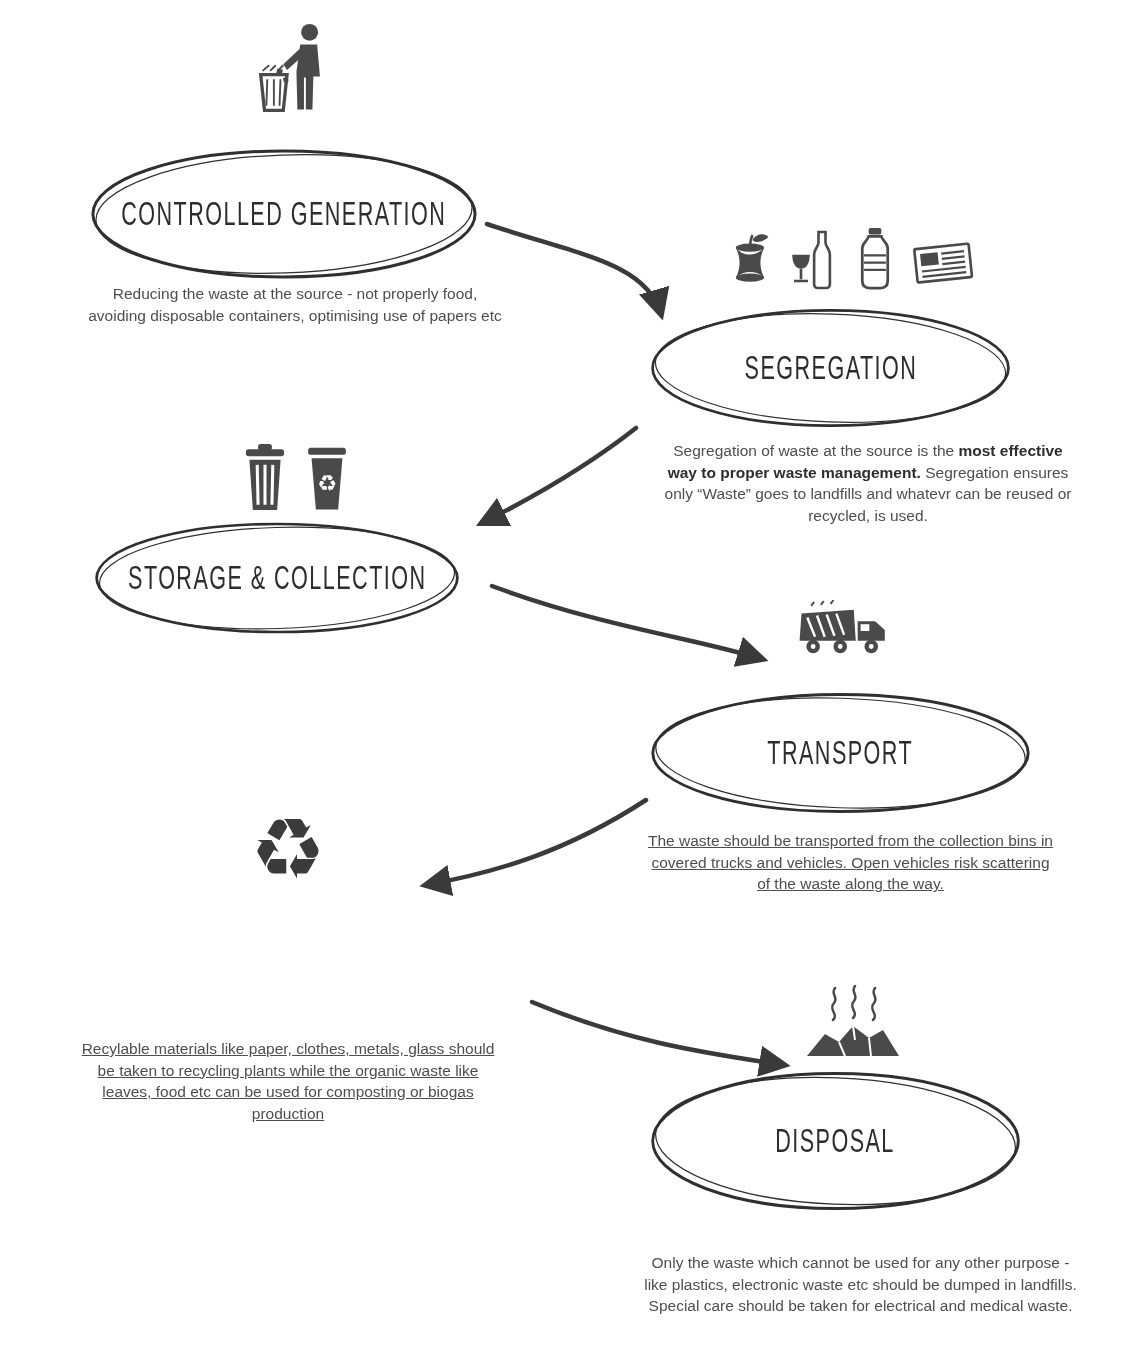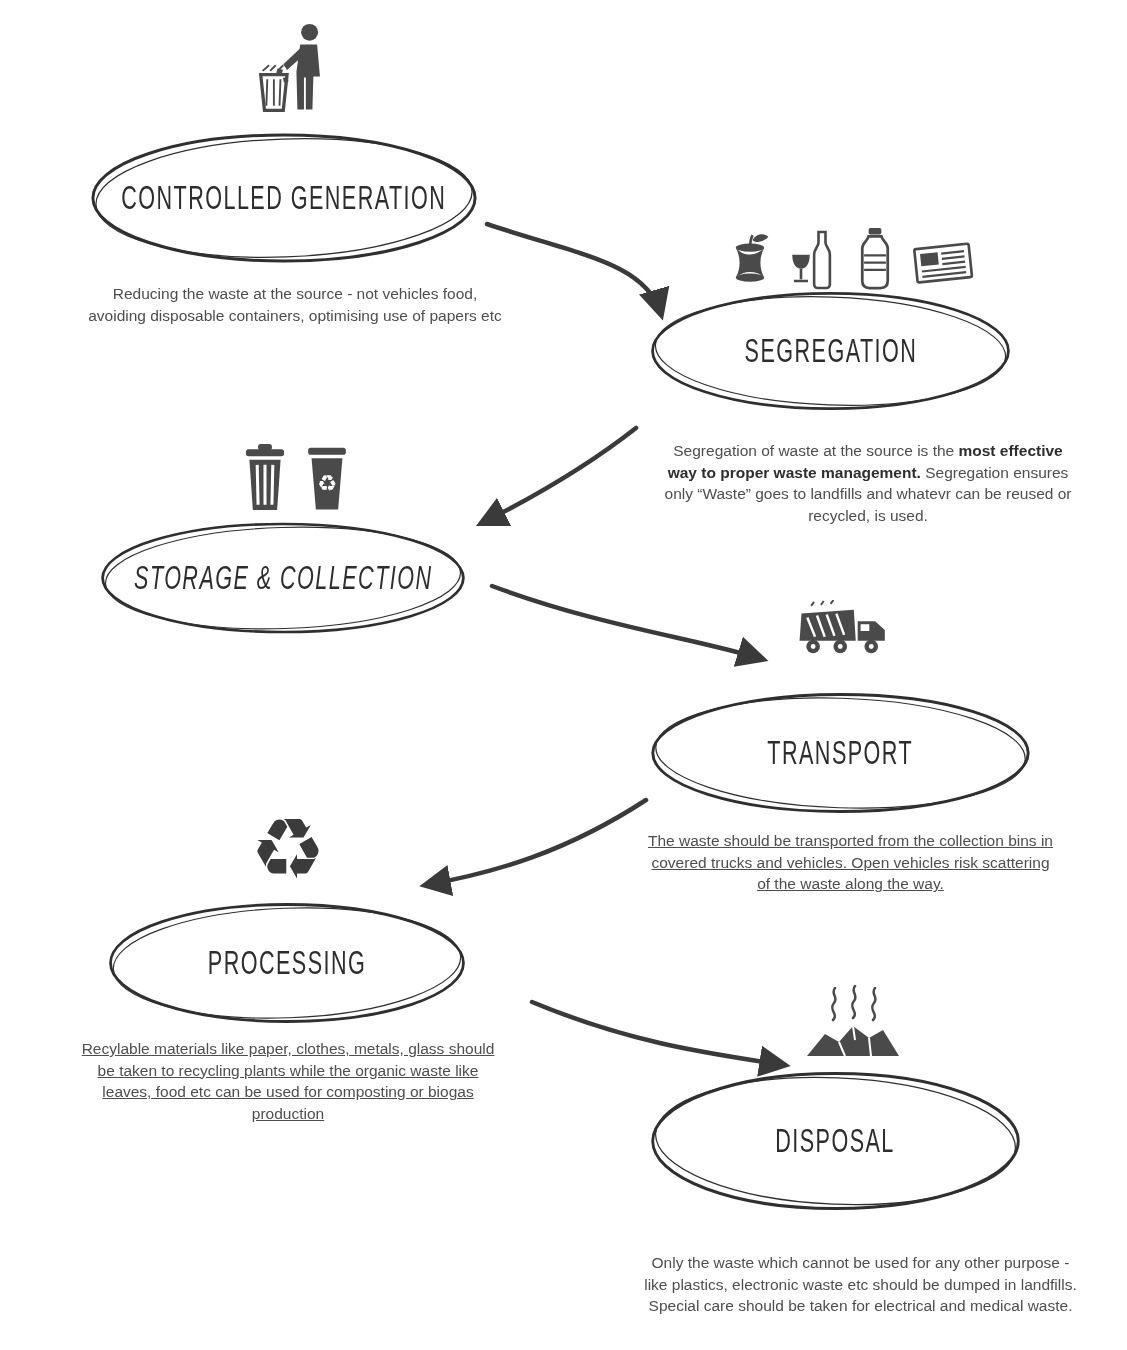--- a/index.html
+++ b/index.html
@@ -17,29 +17,29 @@
   .desc { position:absolute; text-align:center; font-size:15.5px; line-height:1.4; color:#4e4e4e; }
   .desc b { color:#2e2e2e; }
 
   .iconbox { position:absolute; display:flex; align-items:flex-end; justify-content:center; gap:12px; }
   .iconbox svg { display:block; }
   .glyph-icon { font-family:"DejaVu Sans", sans-serif; color:#3b3b3b; line-height:1;
                 display:flex; align-items:center; justify-content:center; }
 
   
   .s1-icon   { left:248px; top:22px;  width:95px;  height:94px; }
-  .s1-bubble { left:88px;  top:128px; width:392px; height:140px; }
+  .s1-bubble { left:88px;  top:144px; width:392px; height:140px; }
   .s1-desc   { left:85px;  top:283px; width:420px; }
   
   .s2-icons  { left:720px; top:218px; width:265px; height:74px; }
-  .s2-bubble { left:648px; top:287px; width:365px; height:128px; }
+  .s2-bubble { left:648px; top:304px; width:365px; height:128px; }
   .s2-desc   { left:628px; top:440px; width:408px;margin-left:36px; }
   
   .s3-icons  { left:220px; top:428px; width:150px; height:88px; }
-  .s3-bubble { left:98px;  top:518px; width:370px; height:120px;font-style:italic; }
+  .s3-bubble { left:92px;  top:518px; width:370px; height:120px; }
   .s3-desc   { left:75px;  top:648px; width:435px; }
   
   .s4-icon   { left:788px; top:598px; width:120px; height:64px; }
   .s4-bubble { left:648px; top:688px; width:385px; height:130px; }
   .s4-desc   { left:648px; top:830px; width:405px;text-decoration:underline; }
   
   .s5-icon   { left:243px; top:803px; width:90px;  height:92px; font-size:84px; }
   .s5-bubble { left:106px; top:898px; width:362px; height:130px; }
   .s5-desc   { left:78px;  top:1038px; width:420px;text-decoration:underline; }
   
@@ -83,21 +83,21 @@
       </g>
     </svg>
   </div>
   <div class="bubble s1-bubble">
     <svg class="outline" viewBox="0 0 400 140" preserveAspectRatio="none" aria-hidden="true">
       <ellipse cx="200" cy="70" rx="195" ry="63" fill="none" stroke="#2f2f2f" stroke-width="3"></ellipse>
       <ellipse cx="200" cy="70" rx="192" ry="59" fill="none" stroke="#2f2f2f" stroke-width="1.3" transform="rotate(-2 200 70)"></ellipse>
     </svg>
     <span class="title">CONTROLLED GENERATION</span>
   </div>
-  <p class="desc s1-desc">Reducing the waste at the source - not vehicles food, avoiding disposable containers, optimising use of papers etc</p>
+  <p class="desc s1-desc">Reducing the waste at the source - not properly food, avoiding disposable containers, optimising use of papers etc</p>
 
   <div class="iconbox s2-icons">
     <span>
       <svg viewBox="0 0 60 72" width="50" height="62">
         <ellipse cx="30" cy="20" rx="17" ry="5" fill="#4a4a4a"></ellipse>
         <ellipse cx="30" cy="56" rx="17" ry="5" fill="#4a4a4a"></ellipse>
         <path d="M13 20 C22 31, 38 31, 47 20 C41 32, 41 44, 47 56 C38 47, 22 47, 13 56 C19 44, 19 32, 13 20 Z" fill="#4a4a4a"></path>
         <path d="M30 20 C30 13, 31 9, 33 5" stroke="#4a4a4a" stroke-width="3" fill="none"></path>
         <path d="M33 11 C37 3, 48 2, 52 7 C47 13, 37 15, 33 11 Z" fill="#4a4a4a"></path>
       </svg>
@@ -178,27 +178,20 @@
   <div class="bubble s4-bubble">
     <svg class="outline" viewBox="0 0 400 140" preserveAspectRatio="none" aria-hidden="true">
       <ellipse cx="200" cy="70" rx="195" ry="63" fill="none" stroke="#2f2f2f" stroke-width="3"></ellipse>
       <ellipse cx="200" cy="70" rx="192" ry="59" fill="none" stroke="#2f2f2f" stroke-width="1.3" transform="rotate(2 200 70)"></ellipse>
     </svg>
     <span class="title">TRANSPORT</span>
   </div>
   <p class="desc s4-desc">The waste should be transported from the collection bins in covered trucks and vehicles. Open vehicles risk scattering of the waste along the way.</p>
 
   <div class="iconbox glyph-icon s5-icon">♻</div>
-  <div class="bubble s5-bubble">
-    <svg class="outline" viewBox="0 0 400 140" preserveAspectRatio="none" aria-hidden="true">
-      <ellipse cx="200" cy="70" rx="195" ry="63" fill="none" stroke="#2f2f2f" stroke-width="3"></ellipse>
-      <ellipse cx="200" cy="70" rx="192" ry="59" fill="none" stroke="#2f2f2f" stroke-width="1.3" transform="rotate(-2 200 70)"></ellipse>
-    </svg>
-    <span class="title">PROCESSING</span>
-  </div>
   <p class="desc s5-desc">Recylable materials like paper, clothes, metals, glass should be taken to recycling plants while the organic waste like leaves, food etc can be used for composting or biogas production</p>
 
   <div class="iconbox s6-icon">
     <svg viewBox="0 0 120 86" width="124" height="86">
       <g stroke="#4a4a4a" stroke-width="2.5" fill="none" stroke-linecap="round">
         <path d="M38 40 c6 -6 -5 -10 1 -17 c5 -6 -4 -9 1 -15"></path>
         <path d="M58 38 c6 -6 -5 -10 1 -17 c5 -6 -4 -9 1 -15"></path>
         <path d="M78 40 c6 -6 -5 -10 1 -17 c5 -6 -4 -9 1 -15"></path>
       </g>
       <path d="M12 76 L30 54 L44 62 L58 46 L74 58 L88 50 L104 76 Z" fill="#4a4a4a"></path>

